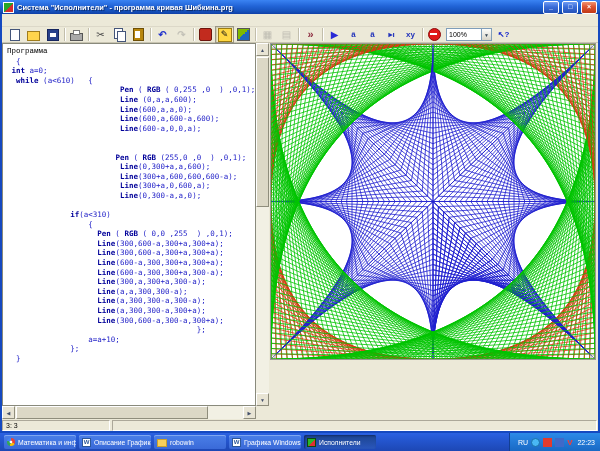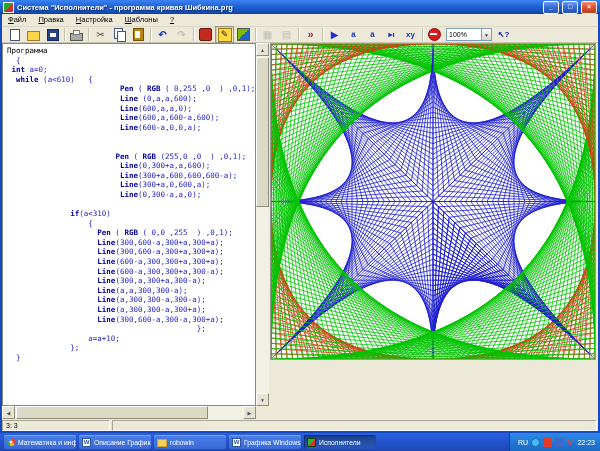--- a/index.html
+++ b/index.html
@@ -61,21 +61,21 @@
   .zoom-value{width:30px;height:11px;background:#fff;border:1px solid #7f9db9;border-right:none;
               font-size:7px;line-height:11px;padding:0 2px;color:#000;}
   .zoom-arrow{width:11px;height:13px;background:linear-gradient(#fdfdfb,#d8d4c8);border:1px solid #7f9db9;
               box-sizing:border-box;font-size:5px;color:#345;display:flex;align-items:center;justify-content:center;}
   
   .codewrap{position:absolute;left:2px;top:43px;width:254px;height:363px;background:#fff;
             border:1px solid #898a7c;box-sizing:border-box;overflow:hidden;}
   .codewrap pre{margin:0;padding:2px 0 0 4px;font-family:"DejaVu Sans Mono","Liberation Mono",monospace;
                 font-size:7.5px;line-height:9.6px;color:#2323c8;}
   .codewrap .kw{color:#000099;font-weight:bold;}
-  .codewrap .prog{color:#000;}
+  .codewrap .prog{color:#000;font-family:Liberation Mono, monospace;}
   
   .vs{position:absolute;left:256px;top:43px;width:13px;height:363px;background:#f2f0e4;}
   .hs{position:absolute;left:2px;top:406px;width:254px;height:13px;background:#f2f0e4;}
   .sb-btn{position:absolute;width:13px;height:13px;background:#e8e4d4;border:1px solid;
           border-color:#fff #8f8d7c #8f8d7c #fff;box-sizing:border-box;color:#44506b;
           font-size:5px;display:flex;align-items:center;justify-content:center;}
   .vthumb{position:absolute;left:0;top:14px;width:13px;height:150px;background:#dcd8c6;
           border:1px solid;border-color:#fff #8f8d7c #8f8d7c #fff;box-sizing:border-box;}
   .hthumb{position:absolute;left:14px;top:0;width:192px;height:13px;background:#dcd8c6;
           border:1px solid;border-color:#fff #8f8d7c #8f8d7c #fff;box-sizing:border-box;}
@@ -133,27 +133,20 @@
     <span class="title-text">Система "Исполнители" - программа кривая Шибкина.prg</span>
     <span class="tb-btn">_</span>
     <span class="tb-btn">□</span>
     <span class="tb-btn close">×</span>
   </div>
 
   <div class="edge l"></div>
   <div class="edge r"></div>
   <div class="edge b"></div>
 
-  <div class="menubar">
-      <div class="menu-item"><u>Ф</u>айл</div>
-      <div class="menu-item"><u>П</u>равка</div>
-      <div class="menu-item"><u>Н</u>астройка</div>
-      <div class="menu-item"><u>Ш</u>аблоны</div>
-      <div class="menu-item"><u>?</u></div>
-    </div>
 
   <div class="toolbar">
       <span class="tbtn">
         <span class="ic ic-page"></span>
       </span>
       <span class="tbtn">
         <span class="ic ic-folder-open"></span>
       </span>
       <span class="tbtn">
         <span class="ic ic-floppy"></span>

